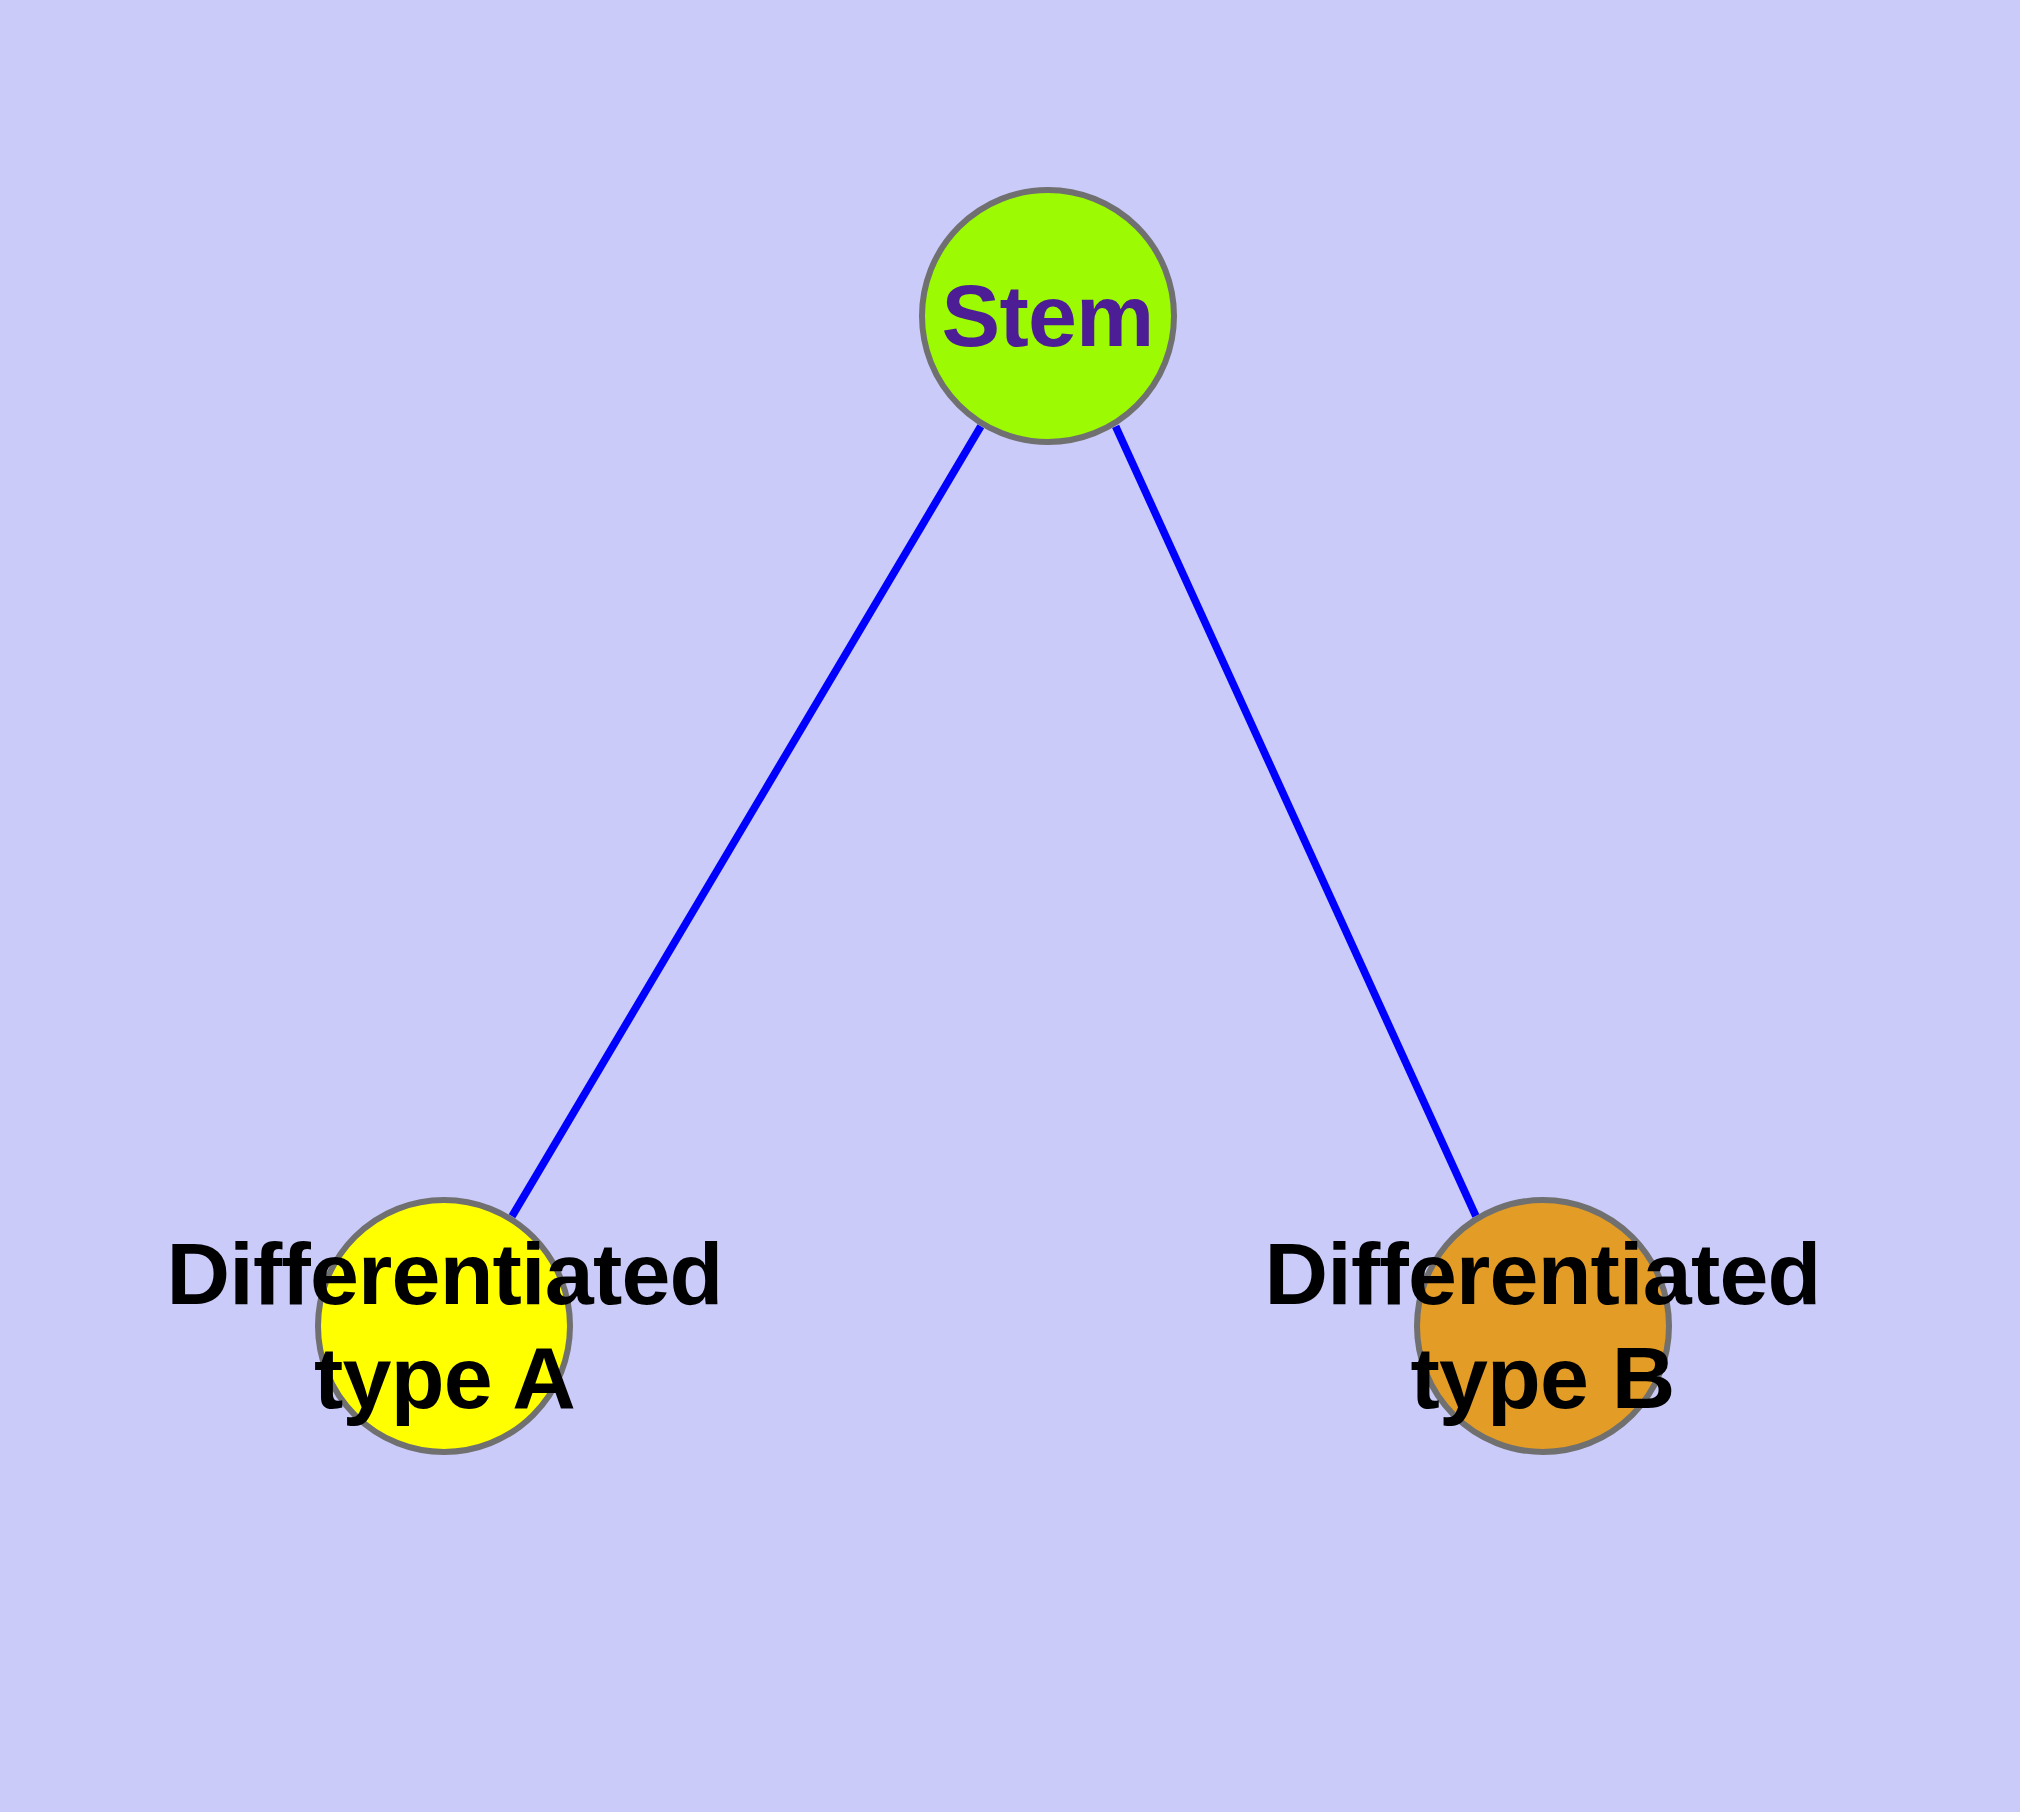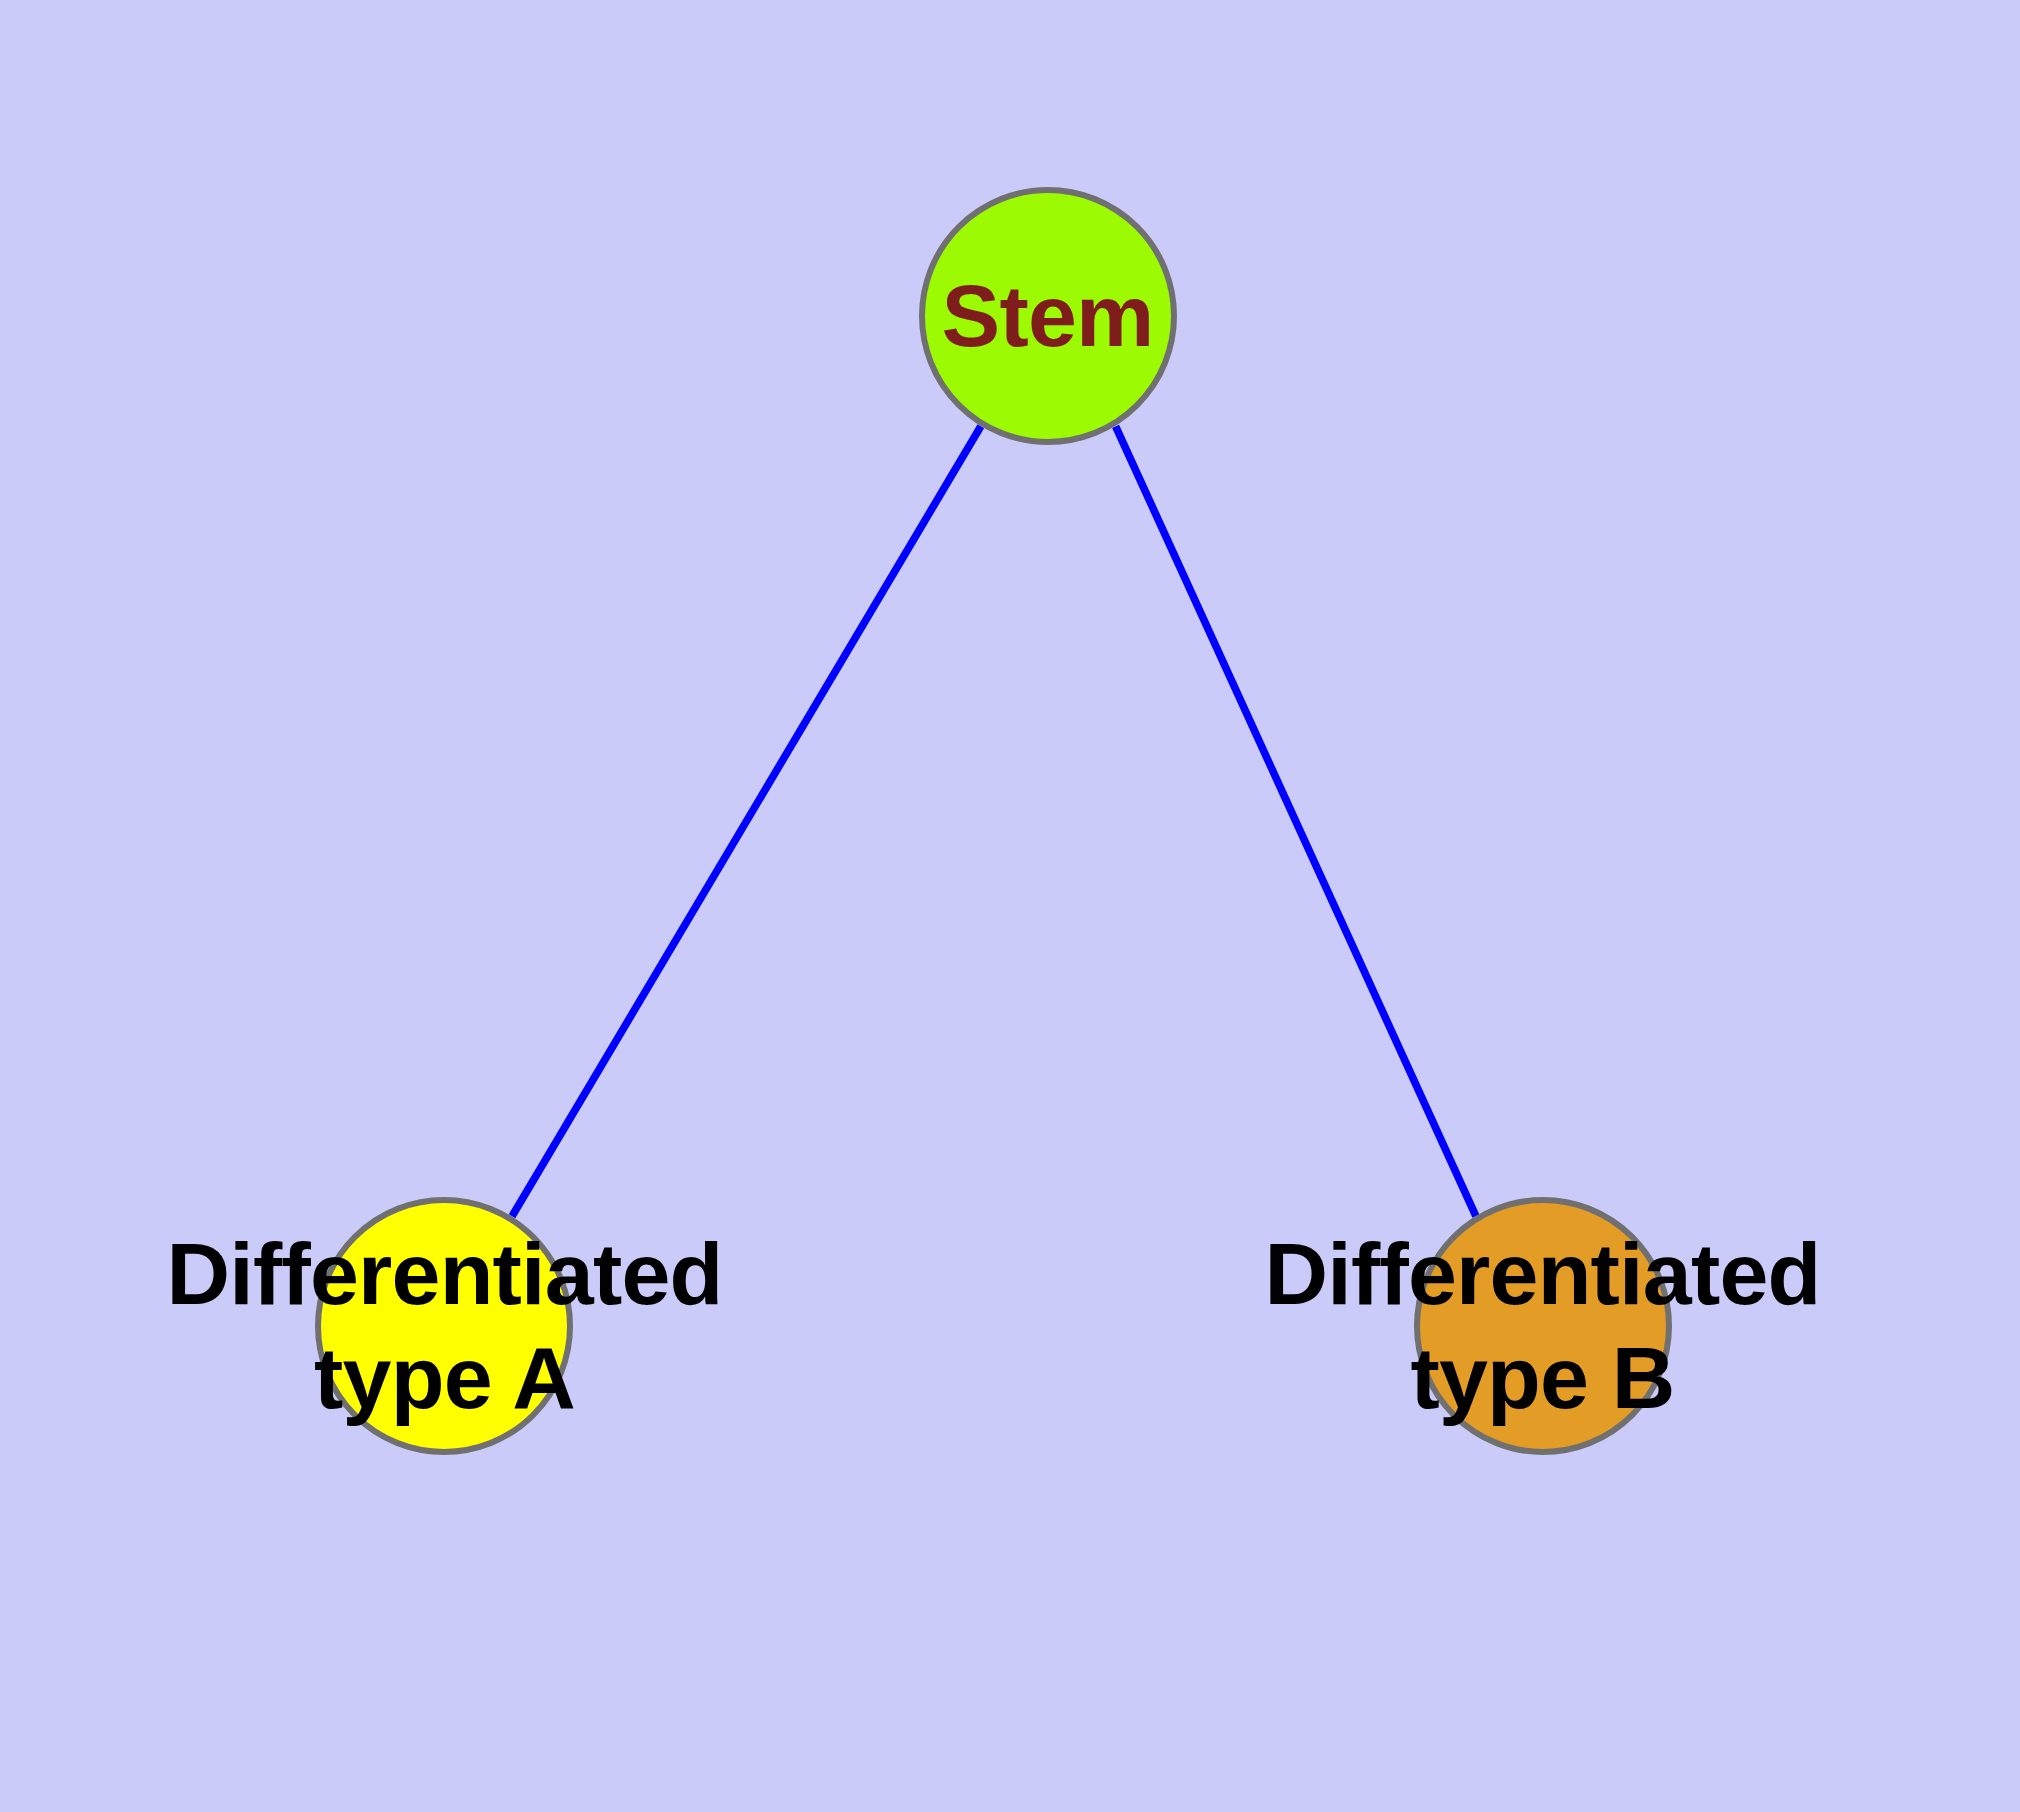--- a/index.html
+++ b/index.html
@@ -50,20 +50,20 @@
 
   <svg id="edge-layer" viewBox="0 0 2384 2138" preserveAspectRatio="none" xmlns="http://www.w3.org/2000/svg">
     <line class="graph-edge" x1="1157" y1="503" x2="604" y2="1435" stroke="#0000ff" stroke-width="9" stroke-linecap="butt"></line>
     <line class="graph-edge" x1="1316" y1="503" x2="1741" y2="1435" stroke="#0000ff" stroke-width="9" stroke-linecap="butt"></line>
   </svg>
 
   <div class="node" style="left: 919px; top: 187px; width: 258px; height: 258px; background: rgb(156, 250, 3); border-color: rgb(112, 112, 112);"></div>
   <div class="node" style="left: 315px; top: 1197px; width: 258px; height: 258px; background: rgb(255, 255, 0); border-color: rgb(112, 112, 112);"></div>
   <div class="node" style="left: 1414px; top: 1197px; width: 258px; height: 258px; background: rgb(227, 156, 38); border-color: rgb(112, 112, 112);"></div>
 
-  <div class="node-label" style="font-size: 88px; color: #7f1d1d; width: 1187px; left: 454px; top: 264px;">Stem</div>
+  <div class="node-label" style="font-size: 88px; color: #4c1d95; width: 1187px; left: 454px; top: 264px;">Stem</div>
   <div class="node-label" style="font-size: 88px; color: rgb(0, 0, 0); width: 1187px; left: -149px; top: 1222px;">Differentiated
 type A</div>
   <div class="node-label" style="font-size: 88px; color: rgb(0, 0, 0); width: 1187px; left: 949px; top: 1222px;">Differentiated
 type B</div>
 
 </div>
 
 
 </body></html>

